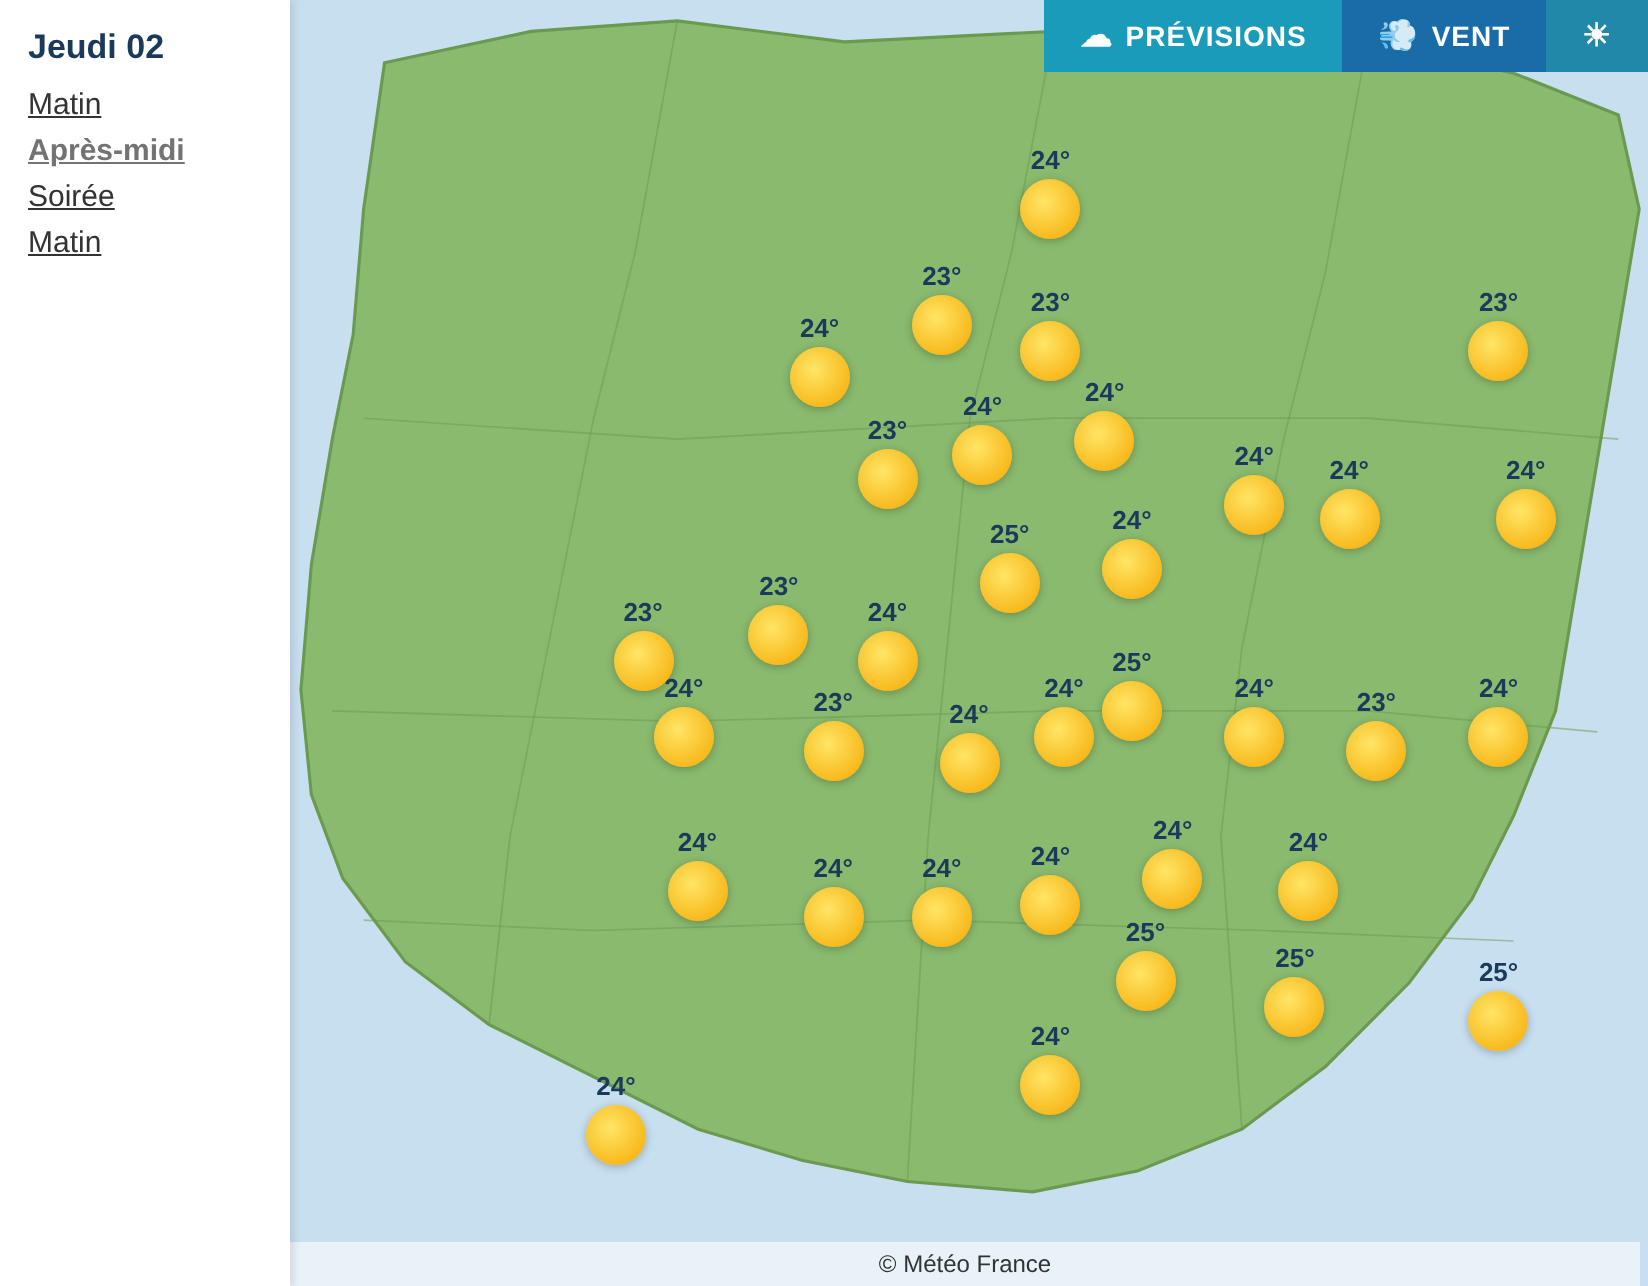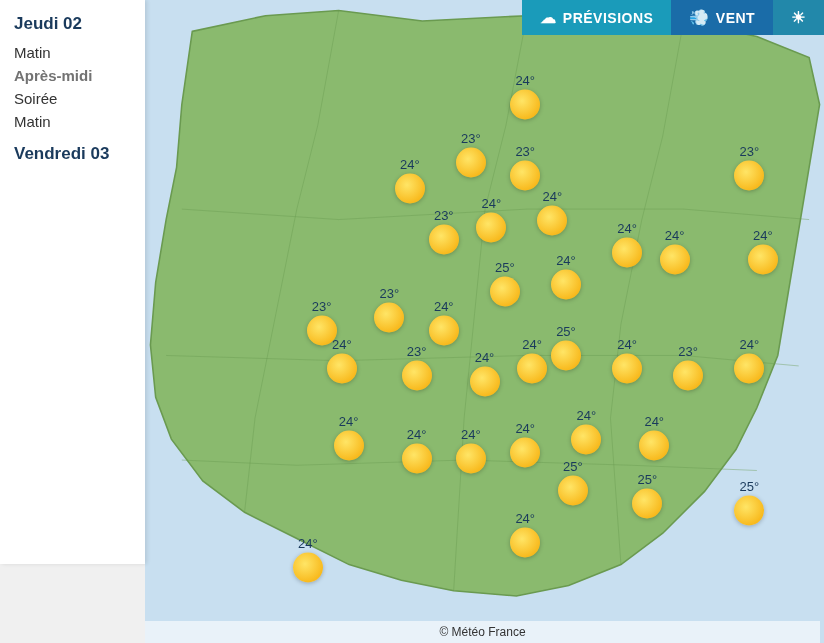--- a/index.html
+++ b/index.html
@@ -9,39 +9,40 @@
       font-family: Arial, sans-serif;
       overflow: hidden;
       background: #f0f0f0;
       display: flex;
     }
 
     
     #sidebar {
       width: 145px;
       min-width: 145px;
-      height: 564px;
+      height: 643px;
       background: #fff;
       padding: 14px 14px;
       z-index: 10;
       box-shadow: 2px 0 4px rgba(0,0,0,0.1);
     }
 
     .day-title {
       font-weight: bold;
       color: #1a3a5c;
       font-size: 17px;
       margin-bottom: 10px;
     }
 
     .time-item {
       font-size: 15px;
       color: #333;
       margin-bottom: 6px;
       cursor: pointer;
+      text-decoration: underline;
     }
 
     .time-item.active {
       color: #737373;
       font-weight: bold;
     }
 
     .day-title-2 {
       font-weight: bold;
       color: #1a3a5c;
@@ -109,21 +110,21 @@
     .weather-dot {
       position: absolute;
       display: flex;
       flex-direction: column;
       align-items: center;
       transform: translate(-50%, -50%);
     }
 
     .weather-dot .temp-label {
       font-size: 13px;
-      font-weight: normal;
+      font-weight: bold;
       color: #1a3a5c;
       margin-bottom: 2px;
       white-space: nowrap;
     }
 
     .weather-dot .sun-circle {
       width: 30px;
       height: 30px;
       border-radius: 50%;
       background: radial-gradient(circle at 40% 38%, #ffe566, #f5a800);
@@ -145,21 +146,20 @@
   </style>
 </head>
 <body>
 
 <div id="sidebar">
   <div class="day-title">Jeudi 02</div>
   <div class="time-item">Matin</div>
   <div class="time-item active">Après-midi</div>
   <div class="time-item">Soirée</div>
   <div class="time-item">Matin</div>
-  <div class="day-title-2">Vendredi 03</div>
 </div>
 
 <div id="map-area">
 
   <div id="topnav">
     <div class="nav-btn active-nav">
       <span class="nav-icon">☁</span>
       <span>PRÉVISIONS</span>
     </div>
     <div class="nav-btn wind-nav">

